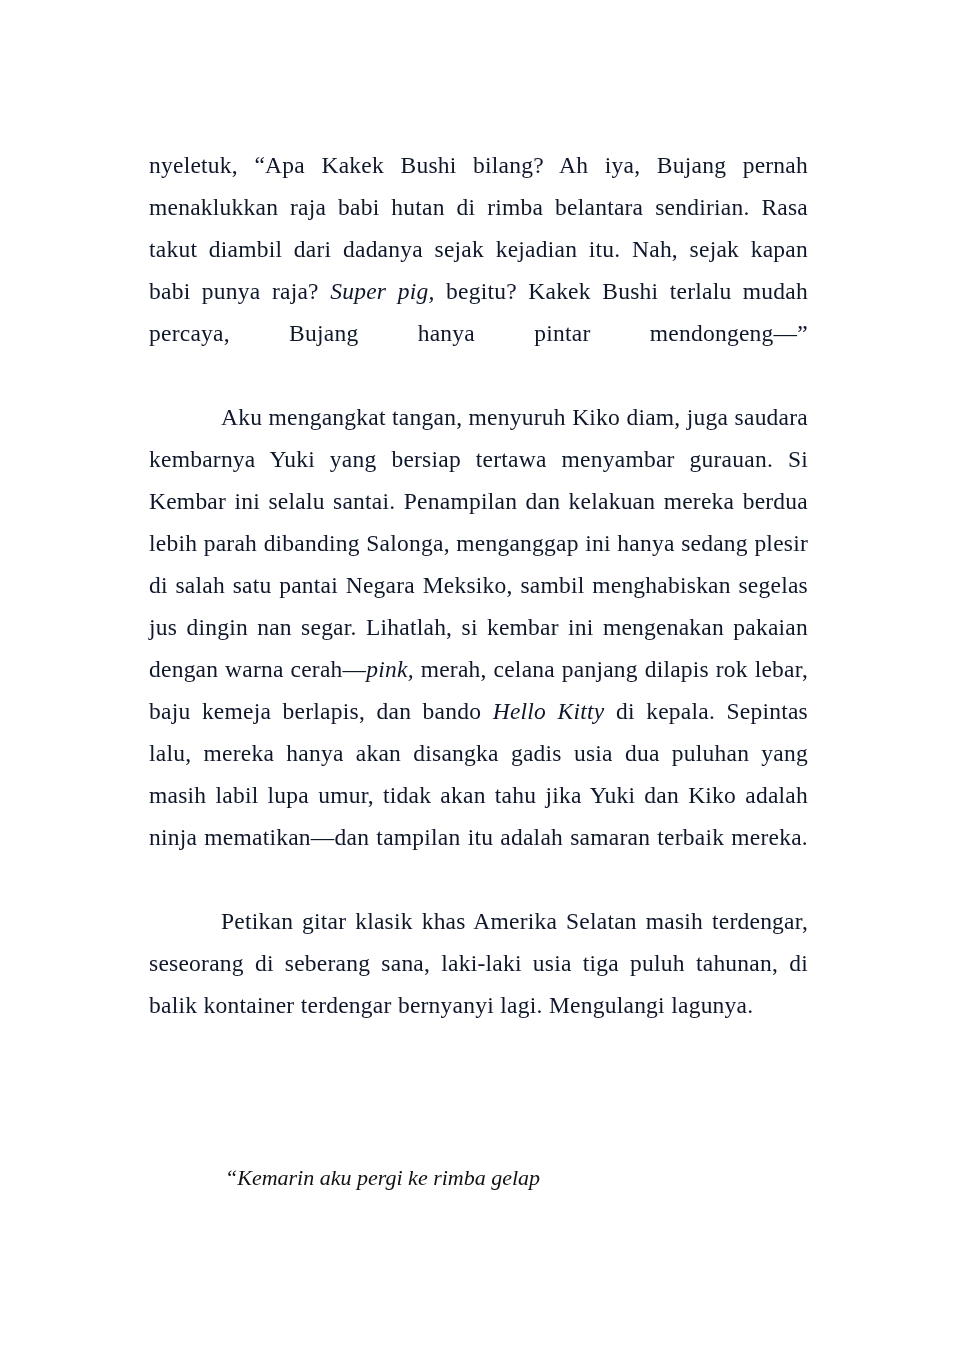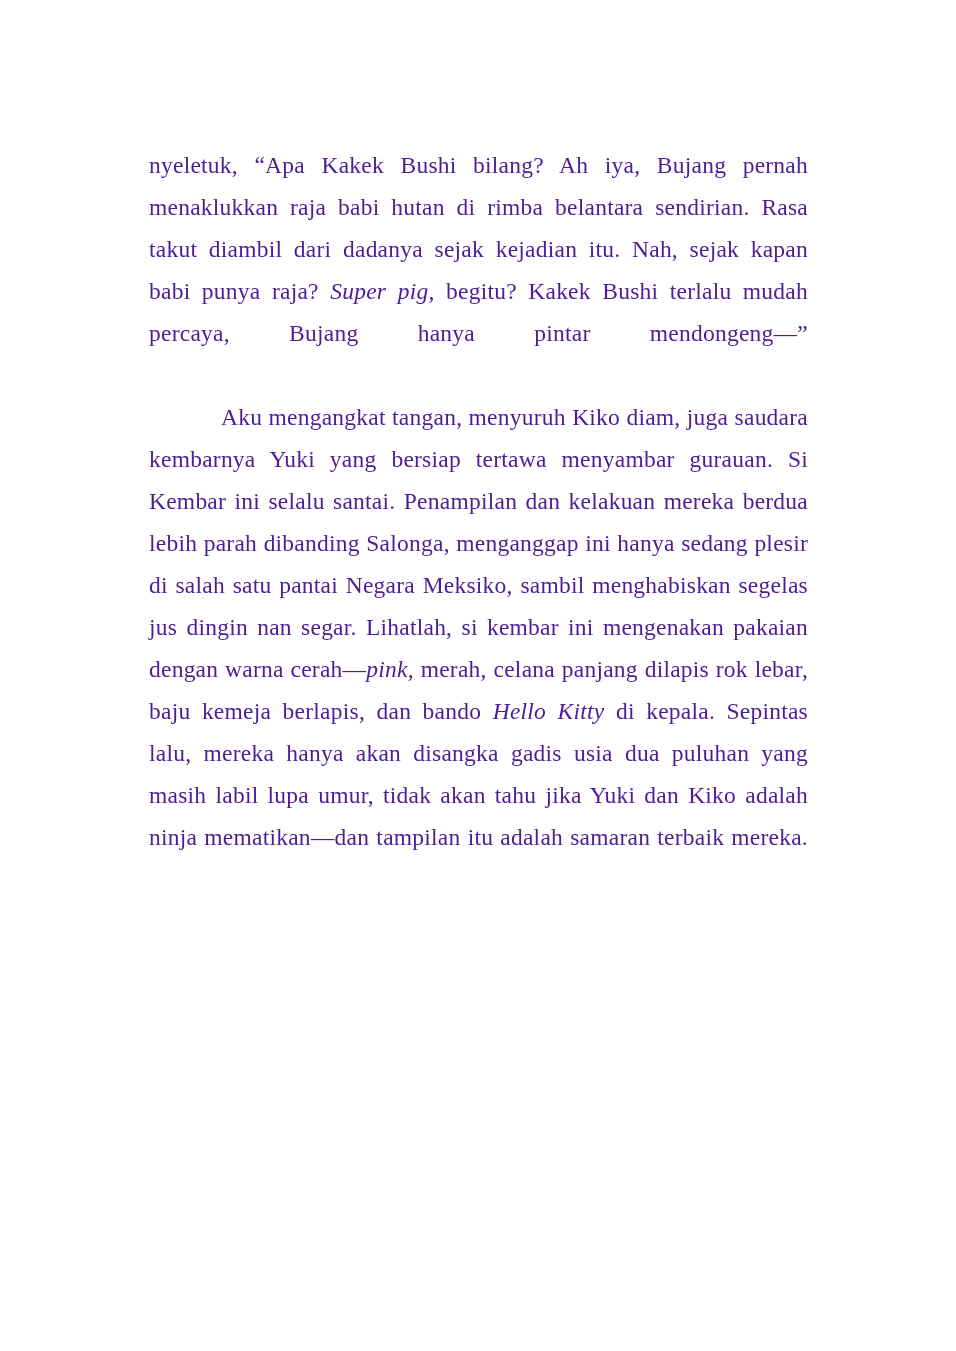--- a/index.html
+++ b/index.html
@@ -33,21 +33,21 @@
     width: 659px;
   }
 
   p.body-par {
     margin: 0;
     padding: 0;
     font-size: 23.5px;
     line-height: 42px;
     text-align: justify;
     text-justify: inter-word;
-    color: #4c1d95;
+    color: #0f172a;
     letter-spacing: 0.01em;
     word-spacing: 0.01em;
   }
 
   p.body-par.indented {
     text-indent: 72px;
   }
 
   
   p.justify-all {
@@ -99,18 +99,22 @@
 <body>
 
 <div class="page">
 
   <div class="text-block">
 
     <p class="body-par justify-all"><span>nyeletuk, “Apa Kakek Bushi bilang? Ah iya, Bujang pernah menaklukkan raja babi hutan di rimba belantara sendirian. Rasa takut diambil dari dadanya sejak kejadian itu. Nah, sejak kapan babi punya raja? </span><span class="ital">Super pig,</span><span> begitu? Kakek Bushi terlalu mudah percaya, Bujang hanya pintar mendongeng—”</span></p>
 
     <p class="body-par indented justify-all"><span>Aku mengangkat tangan, menyuruh Kiko diam, juga saudara kembarnya Yuki yang bersiap tertawa menyambar gurauan. Si Kembar ini selalu santai. Penampilan dan kelakuan mereka berdua lebih parah dibanding Salonga, menganggap ini hanya sedang plesir di salah satu pantai Negara Meksiko, sambil menghabiskan segelas jus dingin nan segar. Lihatlah, si kembar ini mengenakan pakaian dengan warna cerah—</span><span class="ital">pink,</span><span> merah, celana panjang dilapis rok lebar, baju kemeja berlapis, dan bando </span><span class="ital">Hello Kitty</span><span> di kepala. Sepintas lalu, mereka hanya akan disangka gadis usia dua puluhan yang masih labil lupa umur, tidak akan tahu jika Yuki dan Kiko adalah ninja mematikan—dan tampilan itu adalah samaran terbaik mereka.</span></p>
 
+    <p class="body-par indented"><span>Petikan gitar klasik khas Amerika Selatan masih terdengar, seseorang di seberang sana, laki-laki usia tiga puluh tahunan, di balik kontainer terdengar bernyanyi lagi. Mengulangi lagunya.</span></p>
 
   </div>
 
+  <div class="lyric-block">
+    <p class="lyric">“Kemarin aku pergi ke rimba gelap</p>
+  </div>
 
 
 </div>
 
 </body></html>

